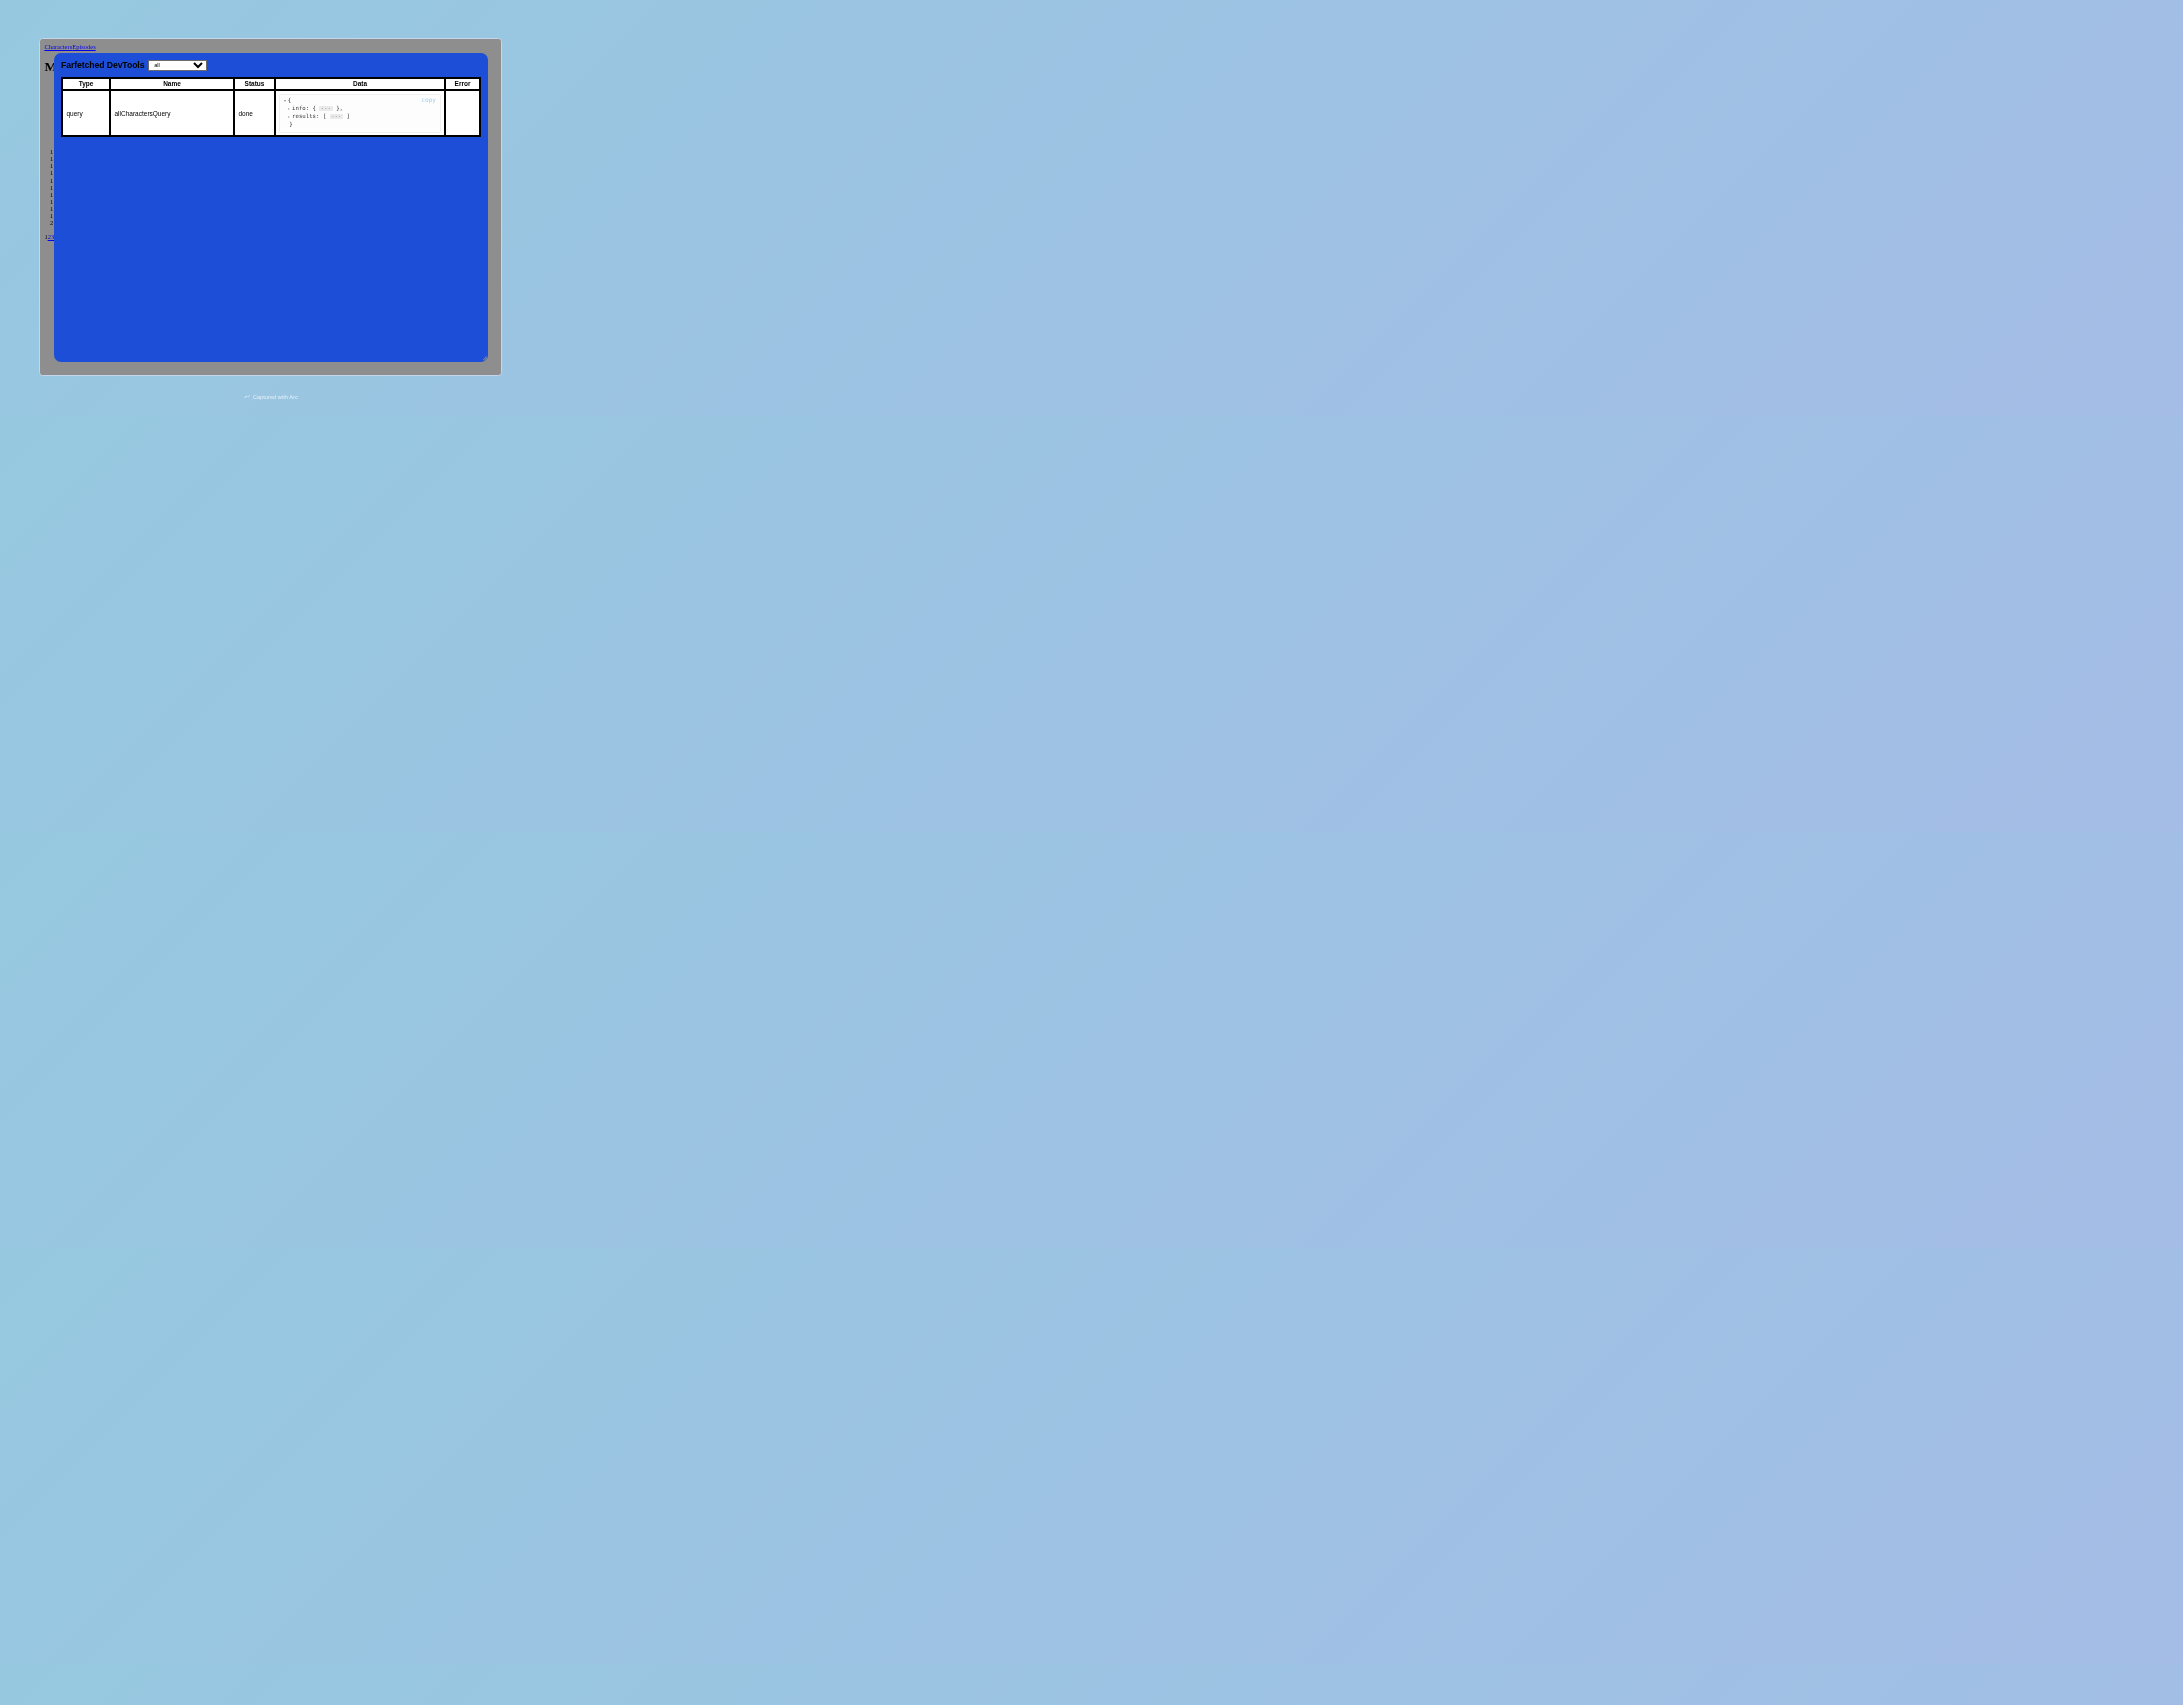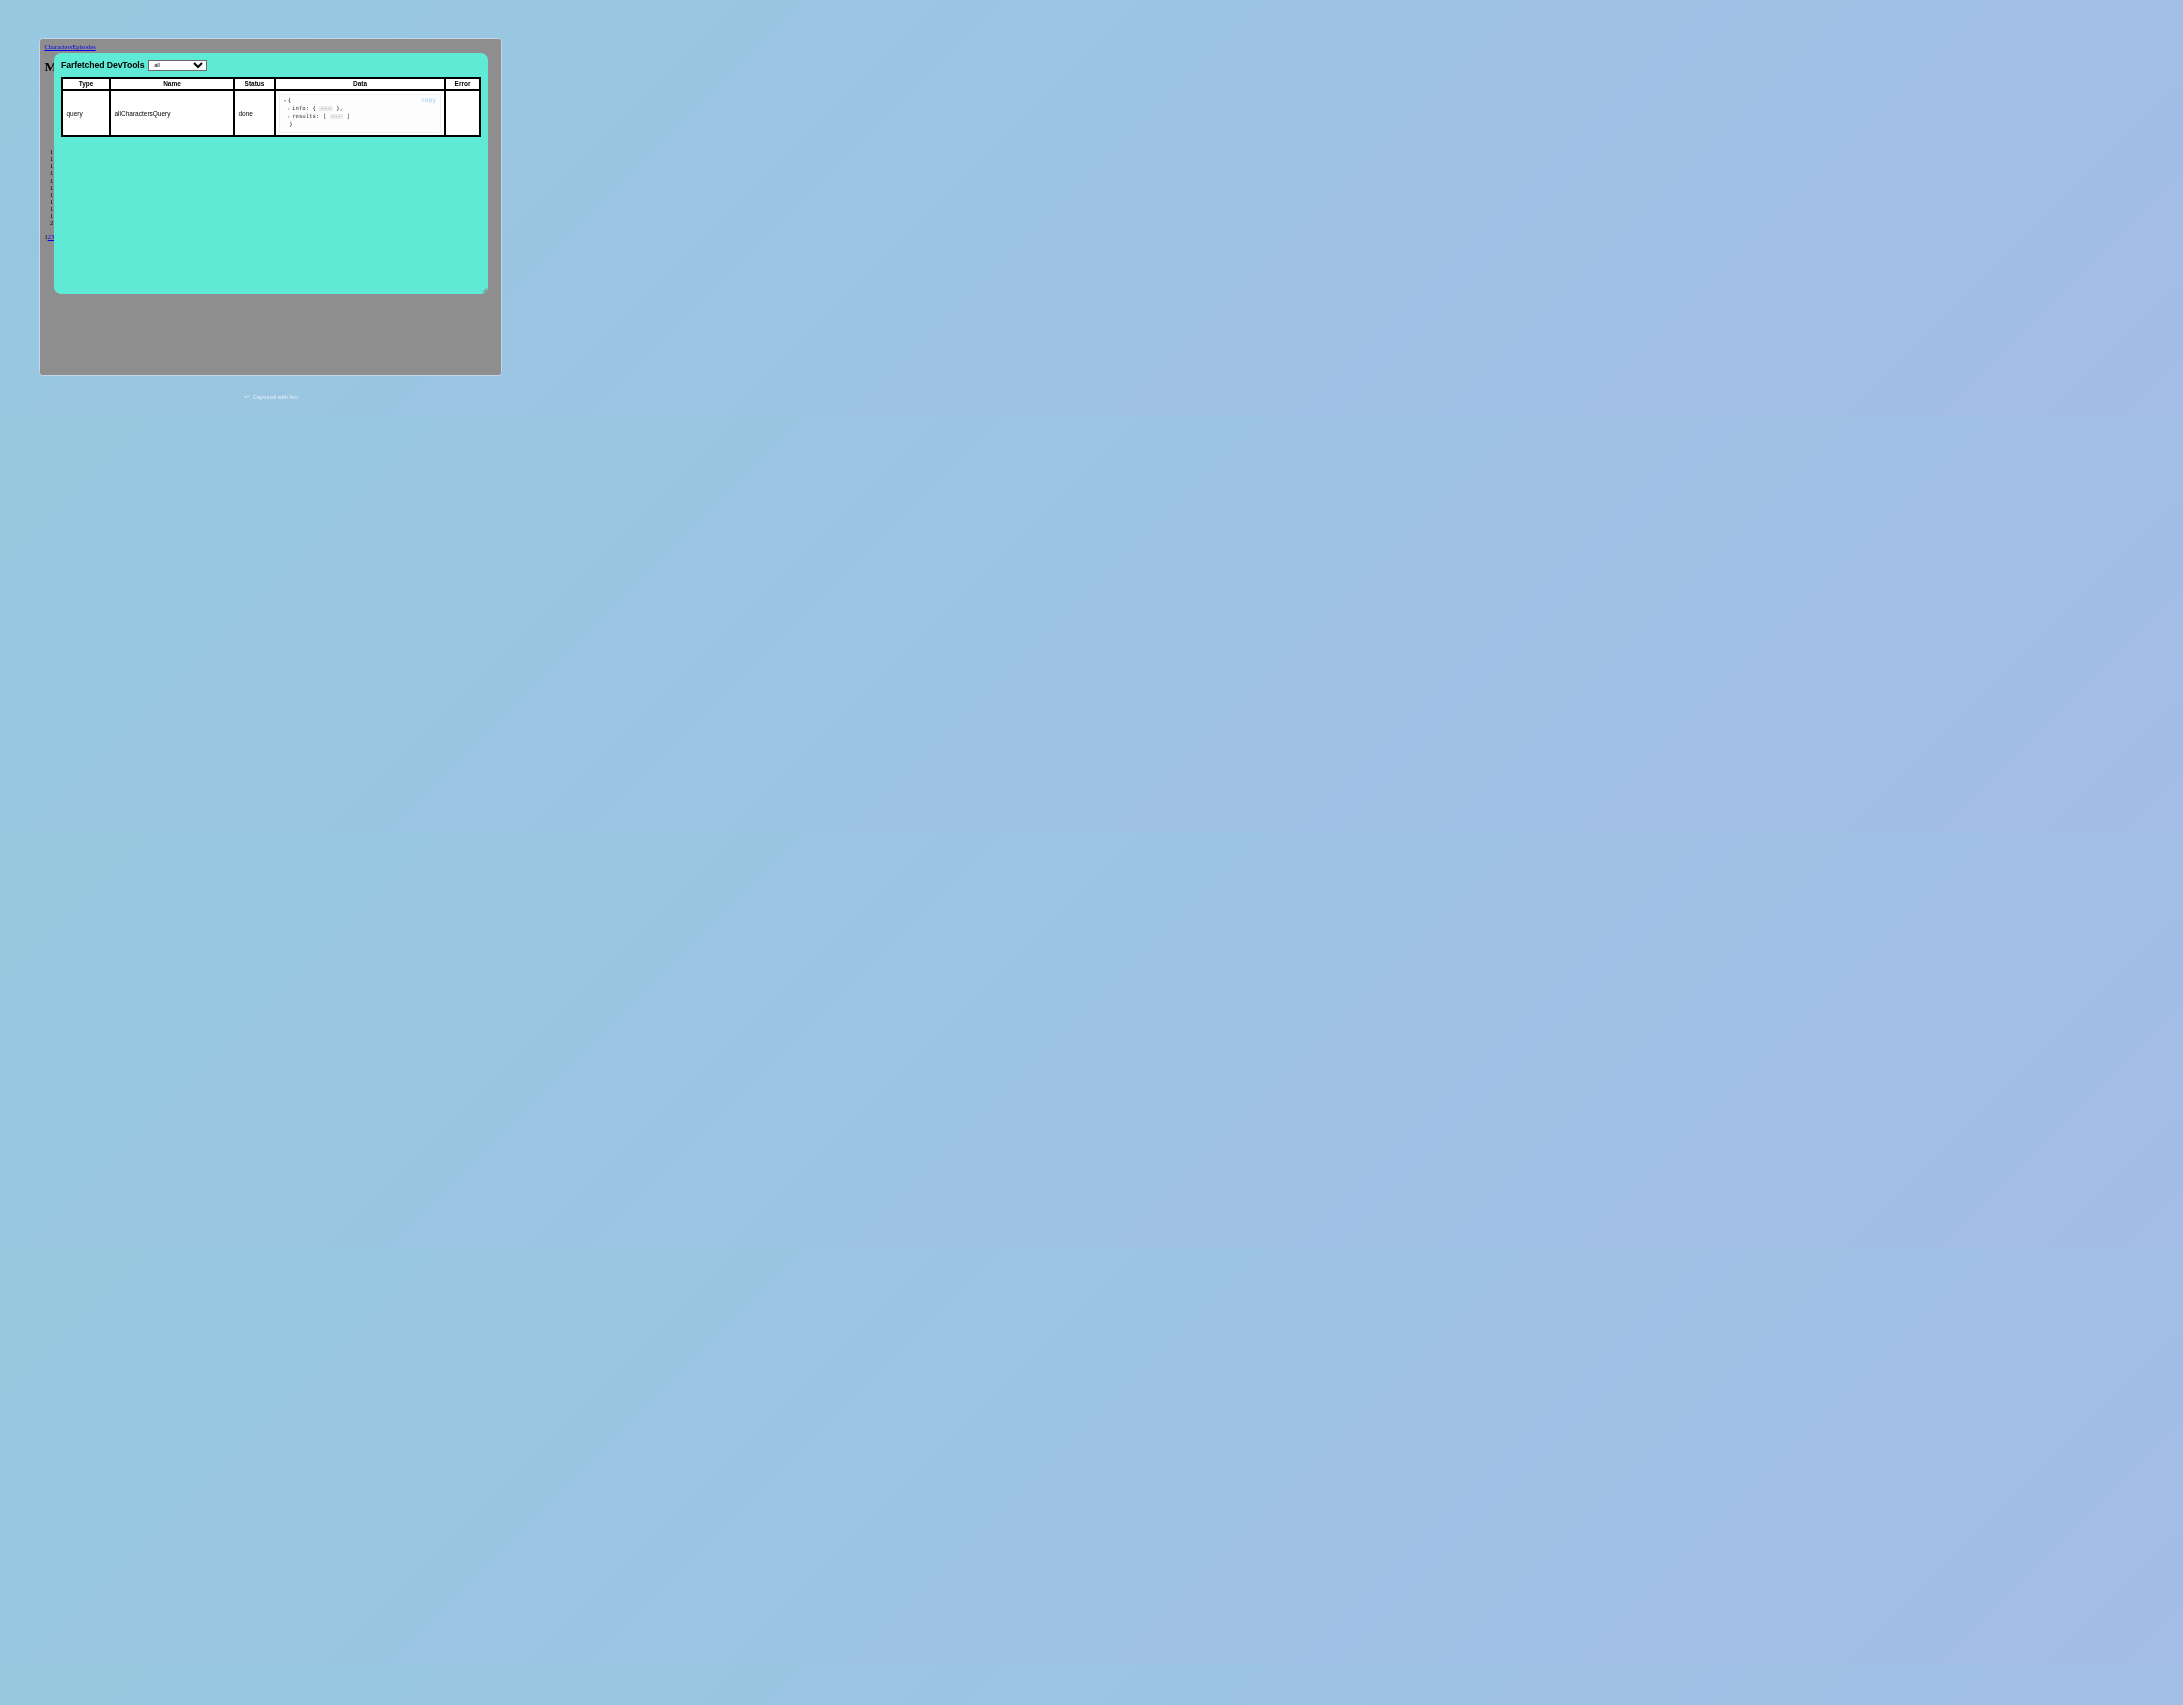--- a/index.html
+++ b/index.html
@@ -61,22 +61,22 @@
     }
     .bg-pagination a {
       color: #0000EE;
       text-decoration: underline;
     }
     .devtools-panel {
       position: absolute;
       left: 14px;
       top: 14px;
       width: 434px;
-      height: 241px;
-      background: #5eead4;
+      height: 309px;
+      background: #1d4ed8;
       border-radius: 7px;
       padding: 7px;
     }
     .devtools-header {
       display: flex;
       align-items: center;
       gap: 3.5px;
       margin-bottom: 6.1px;
     }
     .devtools-title {

